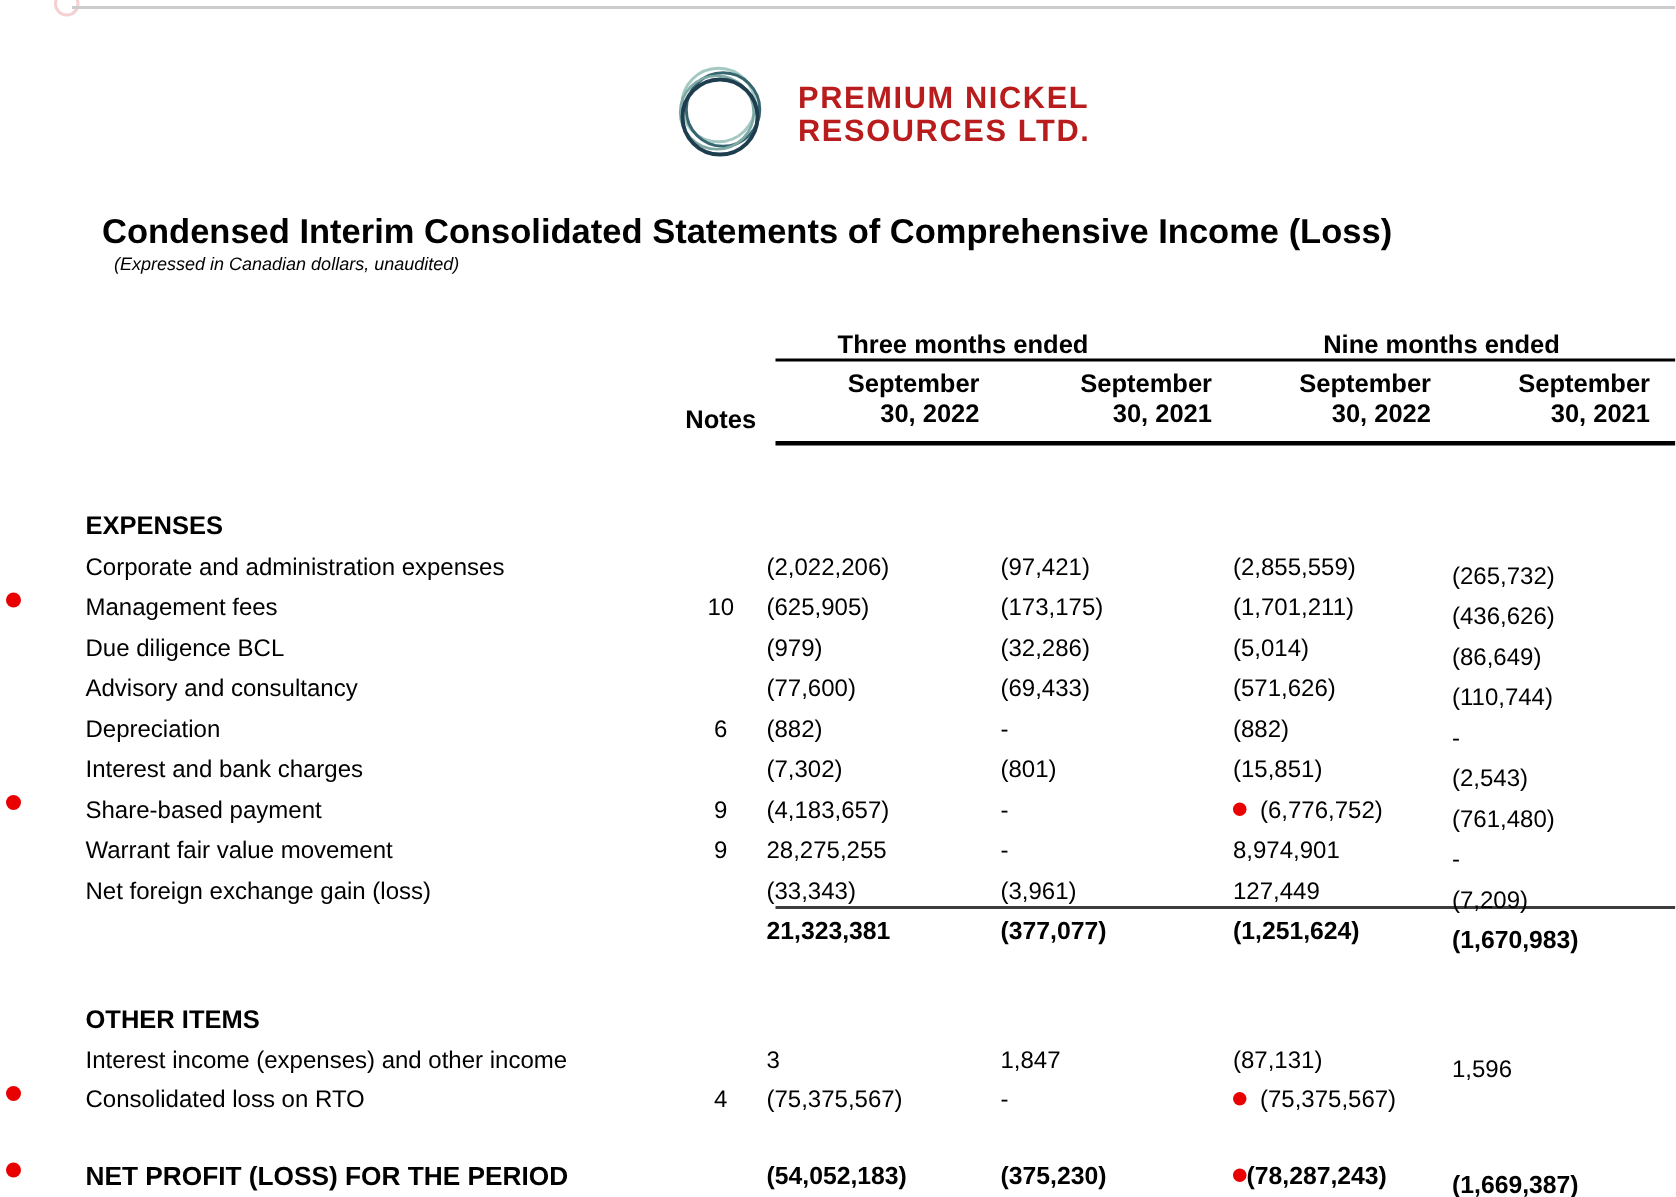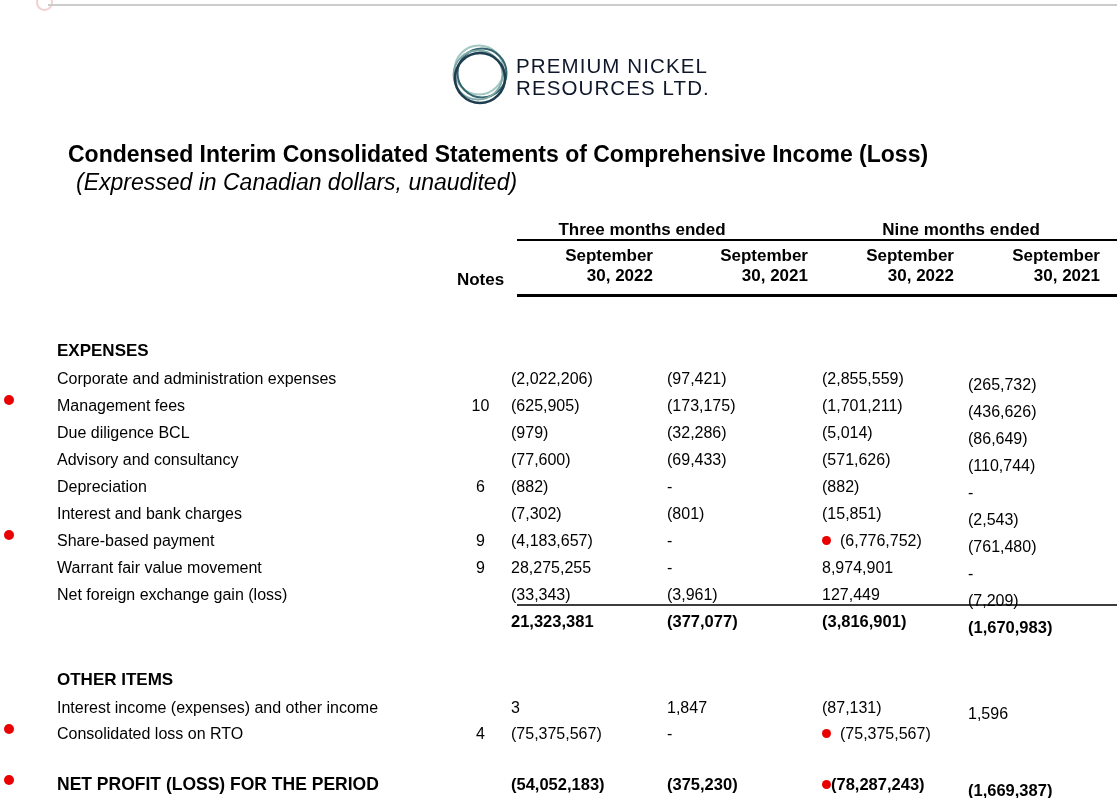--- a/index.html
+++ b/index.html
@@ -5,24 +5,24 @@
   html,body{margin:0;padding:0;background:#fff;}
   .page{
     position:relative;width:1117px;height:798px;background:#ffffff;overflow:hidden;
     font-family:"Liberation Sans","DejaVu Sans",sans-serif;color:#000;
   }
   
   .top-rule{position:absolute;left:48px;top:4px;width:1069px;height:2px;background:#cccccc;}
   .top-mark{position:absolute;left:36px;top:-6px;width:13px;height:13px;border:2px solid rgba(231,150,150,.45);border-radius:50%;background:#fff;}
   
   .logo{position:absolute;left:452px;top:40px;display:flex;}
-  .logo-text{margin-left:6px;padding-top:15px;color:#0f172a;font-size:20.5px;font-weight:400;letter-spacing:1.1px;line-height:21.5px;white-space:nowrap;}
+  .logo-text{margin-left:22px;padding-top:15px;color:#b91c1c;font-size:20.5px;font-weight:700;letter-spacing:1.1px;line-height:21.5px;white-space:nowrap;}
   
   .doc-title{position:absolute;left:68px;top:141px;font-size:23px;font-weight:bold;white-space:nowrap;}
-  .doc-subtitle{position:absolute;left:76px;top:169px;font-size:23px;font-style:italic;white-space:nowrap;}
+  .doc-subtitle{position:absolute;left:76px;top:169px;font-size:12px;font-style:italic;white-space:nowrap;}
   
   .tbl{position:absolute;left:57px;top:220px;width:1060px;}
   .tbl-header{position:relative;height:77px;}
   .group{position:absolute;top:0;font-size:17px;font-weight:bold;text-align:center;white-space:nowrap;}
   .group.three{left:460px;width:306px;padding-right:56px;box-sizing:border-box;}
   .group.nine{left:766px;width:294px;padding-right:18px;box-sizing:border-box;}
   .group-rule{position:absolute;left:460px;top:19px;width:600px;height:2px;background:#000;}
   .col-headers{position:absolute;left:0;top:26px;width:1060px;display:grid;grid-template-columns:393px 61px 156px 155px 146px 149px;}
   .hcell{font-size:17px;font-weight:bold;text-align:right;line-height:20px;padding-right:14px;white-space:nowrap;}
   .hcell.last{padding-right:17px;}
@@ -178,21 +178,21 @@
           <div class="cell val">(3,961)</div>
           <div class="cell val">127,449</div>
           <div class="cell val last">(7,209)</div>
         </div>
         <div class="sum-rule"></div>
         <div class="row total">
           <div class="cell label"></div>
           <div class="cell notes"></div>
           <div class="cell val">21,323,381</div>
           <div class="cell val">(377,077)</div>
-          <div class="cell val">(3,816,901)</div>
+          <div class="cell val">(1,251,624)</div>
           <div class="cell val last">(1,670,983)</div>
         </div>
         <div class="row section" style="margin-top: 30px;">
           <div class="cell label">OTHER ITEMS</div>
           <div class="cell notes"></div>
           <div class="cell val"></div>
           <div class="cell val"></div>
           <div class="cell val"></div>
           <div class="cell val last"></div>
         </div>

